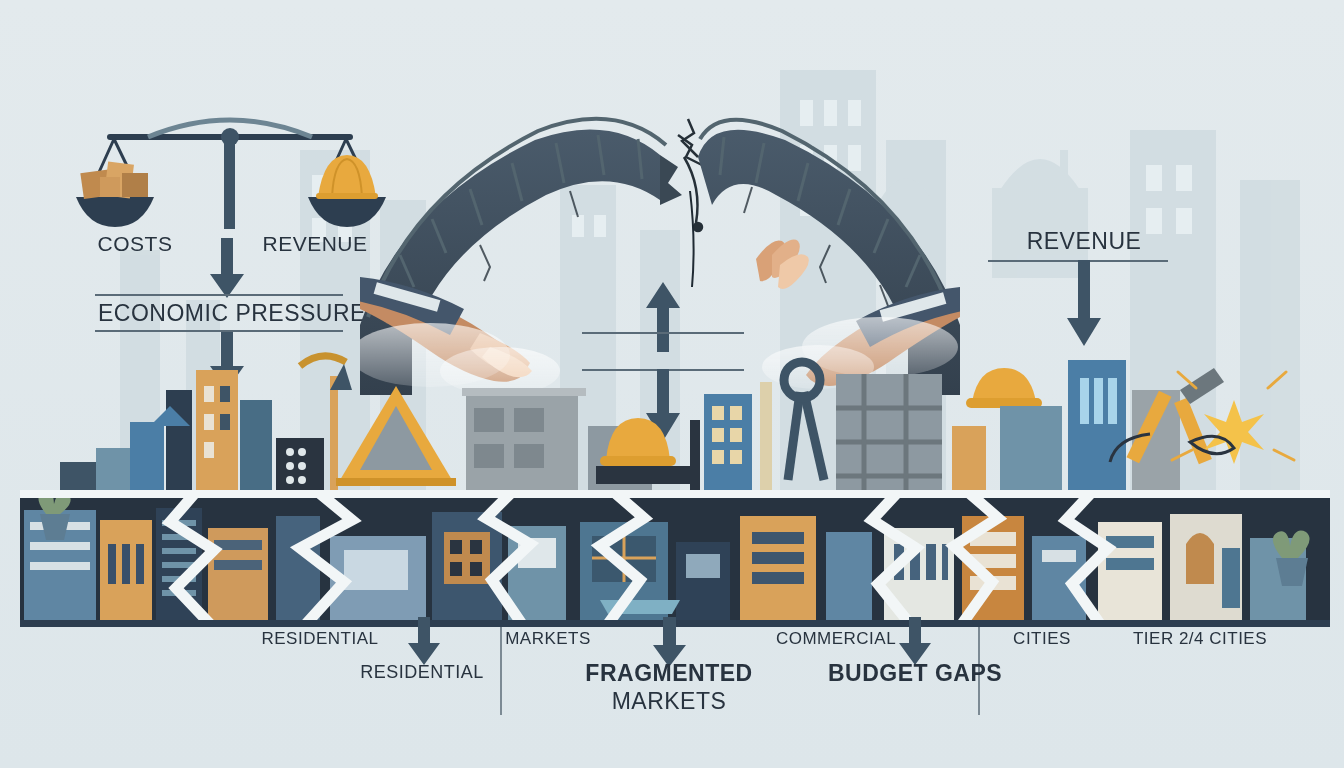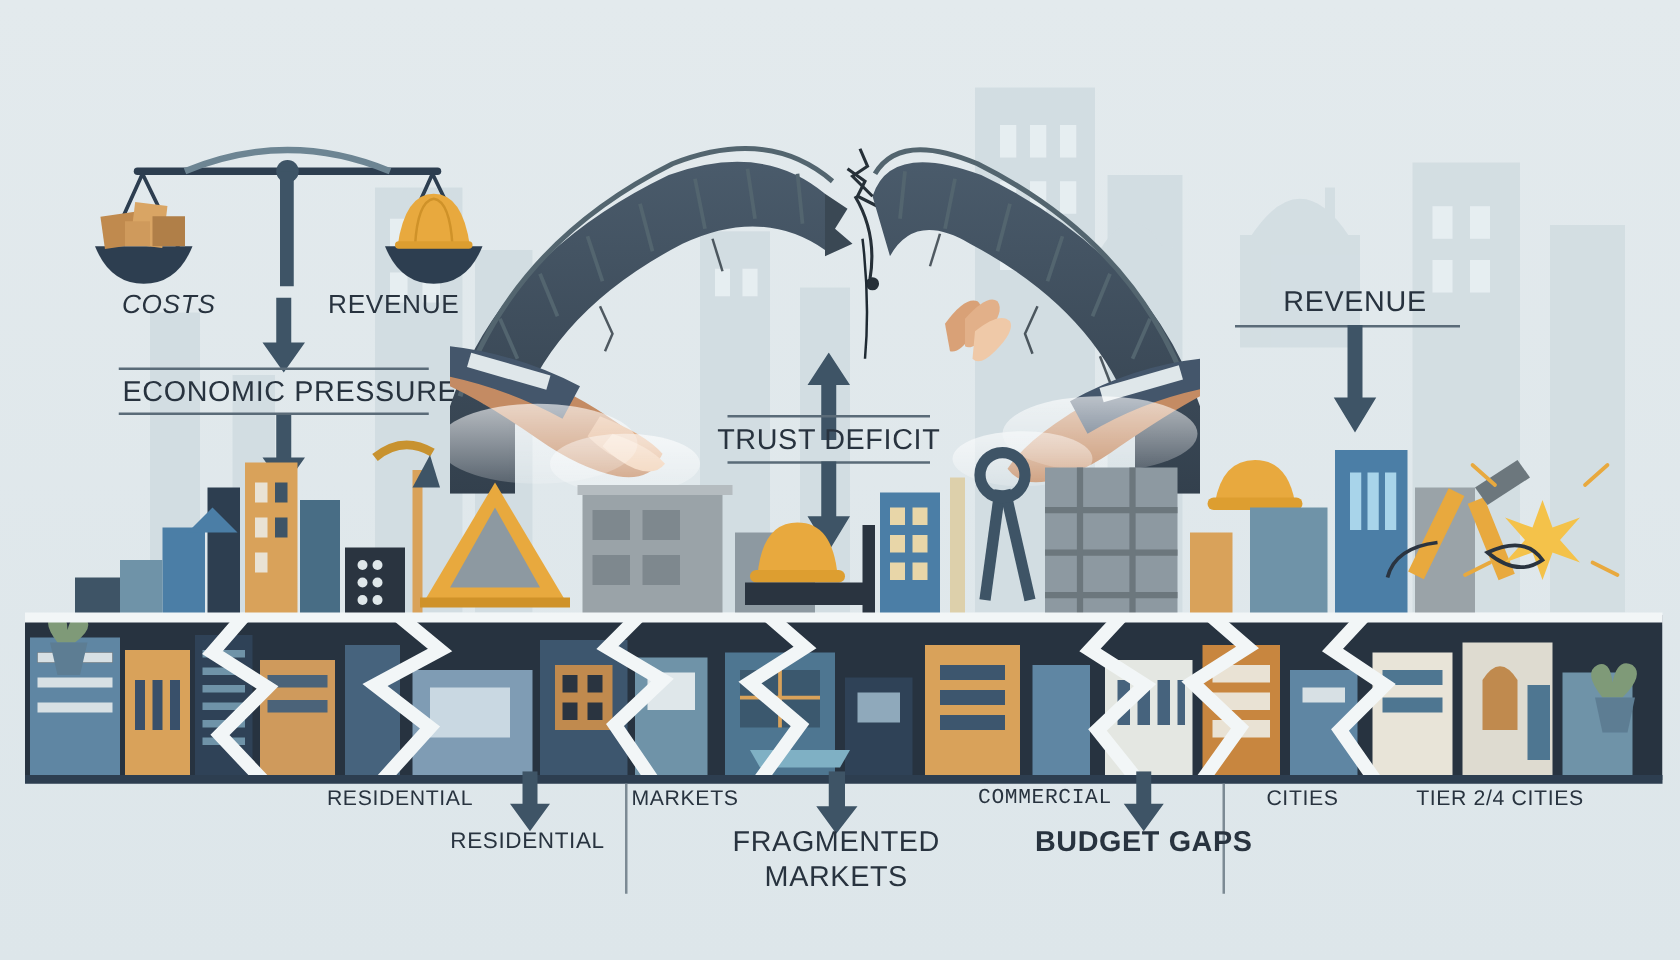--- a/index.html
+++ b/index.html
@@ -96,21 +96,21 @@
 
     <g>
       <path d="M248 92 q6 -42 29 -42 q23 0 29 42 z" fill="#e8a93e"></path>
       <path d="M262 92 q2 -36 15 -38 q13 2 15 38" fill="none" stroke="#cf9229" stroke-width="2"></path>
       <rect x="246" y="88" width="62" height="6" rx="3" fill="#dd9e30"></rect>
     </g>
 
     <rect x="154" y="32" width="11" height="92" fill="#3e5466"></rect>
   </svg>
 
-  <div class="lbl center" style="left:135px;top:232px;font-size:21px;font-style:italic;">COSTS</div>
+  <div class="lbl center" style="left:135px;top:232px;font-size:21px;">COSTS</div>
   <div class="lbl center" style="left:315px;top:232px;font-size:21px;">REVENUE</div>
 
   <svg class="abs" style="left:205px;top:238px" width="44" height="64">
     <path d="M16 0 h12 v36 h11 L22 60 L5 36 h11 z" fill="#3e5466"></path>
   </svg>
 
   <div class="rule" style="left:95px;top:294px;width:248px;"></div>
   <div class="lbl" style="left:98px;top:300px;font-size:23px;">ECONOMIC PRESSURES</div>
   <div class="rule" style="left:95px;top:330px;width:248px;"></div>
 
@@ -206,21 +206,20 @@
       <ellipse cx="140" cy="276" rx="60" ry="24"></ellipse>
       <ellipse cx="520" cy="252" rx="78" ry="30"></ellipse>
       <ellipse cx="458" cy="272" rx="56" ry="22"></ellipse>
     </g>
   </svg>
 
   <svg class="abs" style="left:640px;top:282px" width="46" height="70">
     <path d="M23 0 L40 26 H29 V70 H17 V26 H6 z" fill="#3e5466"></path>
   </svg>
   <div class="rule" style="left:582px;top:332px;width:162px;"></div>
-  <div class="lbl center" style="left:663px;top:338px;font-size:23px;">TRUST DEFICIT</div>
   <div class="rule" style="left:582px;top:369px;width:162px;"></div>
   <svg class="abs" style="left:640px;top:369px" width="46" height="72">
     <path d="M17 0 h12 v44 h11 L23 72 L6 44 h11 z" fill="#3e5466"></path>
   </svg>
 
   <div class="lbl center" style="left:1084px;top:228px;font-size:23px;">REVENUE</div>
   <div class="rule" style="left:988px;top:260px;width:180px;"></div>
   <svg class="abs" style="left:1062px;top:260px" width="44" height="90">
     <path d="M16 0 h12 v58 h11 L22 86 L5 58 h11 z" fill="#3e5466"></path>
   </svg>
@@ -453,36 +452,36 @@
       </g>
     </g>
 
     <rect x="20" y="0" width="1310" height="6" fill="#f2f6f7"></rect>
   </svg>
 
   <div class="abs" style="left:20px;top:620px;width:1310px;height:7px;background:#2d3e50;"></div>
 
   <div class="lbl center" style="left:320px;top:629px;font-size:17px;">RESIDENTIAL</div>
   <div class="lbl center" style="left:548px;top:629px;font-size:17px;">MARKETS</div>
-  <div class="lbl center" style="left:836px;top:629px;font-size:17px;font-family:Liberation Mono, monospace;">COMMERCIAL</div>
+  <div class="lbl center" style="left:836px;top:629px;font-size:17px;">COMMERCIAL</div>
   <div class="lbl center" style="left:1042px;top:629px;font-size:17px;">CITIES</div>
   <div class="lbl center" style="left:1200px;top:629px;font-size:17px;">TIER 2/4 CITIES</div>
 
   <div class="vdiv" style="left:500px;top:627px;height:88px;"></div>
   <div class="vdiv" style="left:978px;top:627px;height:88px;"></div>
 
   <svg class="abs" style="left:406px;top:617px" width="36" height="50">
     <path d="M12 0 h12 v26 h10 L18 48 L2 26 h10 z" fill="#3e5466"></path>
   </svg>
   <div class="lbl center" style="left:422px;top:662px;font-size:18px;">RESIDENTIAL</div>
 
   <svg class="abs" style="left:650px;top:617px" width="38" height="52">
     <path d="M13 0 h13 v28 h10 L19 50 L3 28 h10 z" fill="#3e5466"></path>
   </svg>
-  <div class="lbl center" style="left:669px;top:660px;font-size:23px;font-weight:normal;">FRAGMENTED</div>
+  <div class="lbl center" style="left:669px;top:660px;font-size:23px;font-weight:bold;">FRAGMENTED</div>
   <div class="lbl center" style="left:669px;top:688px;font-size:23px;font-weight:normal;">MARKETS</div>
 
   <svg class="abs" style="left:897px;top:617px" width="36" height="50">
     <path d="M12 0 h12 v26 h10 L18 48 L2 26 h10 z" fill="#3e5466"></path>
   </svg>
   <div class="lbl center" style="left:915px;top:660px;font-size:23px;font-weight:bold;">BUDGET GAPS</div>
 
 </div>
 
 </body></html>

